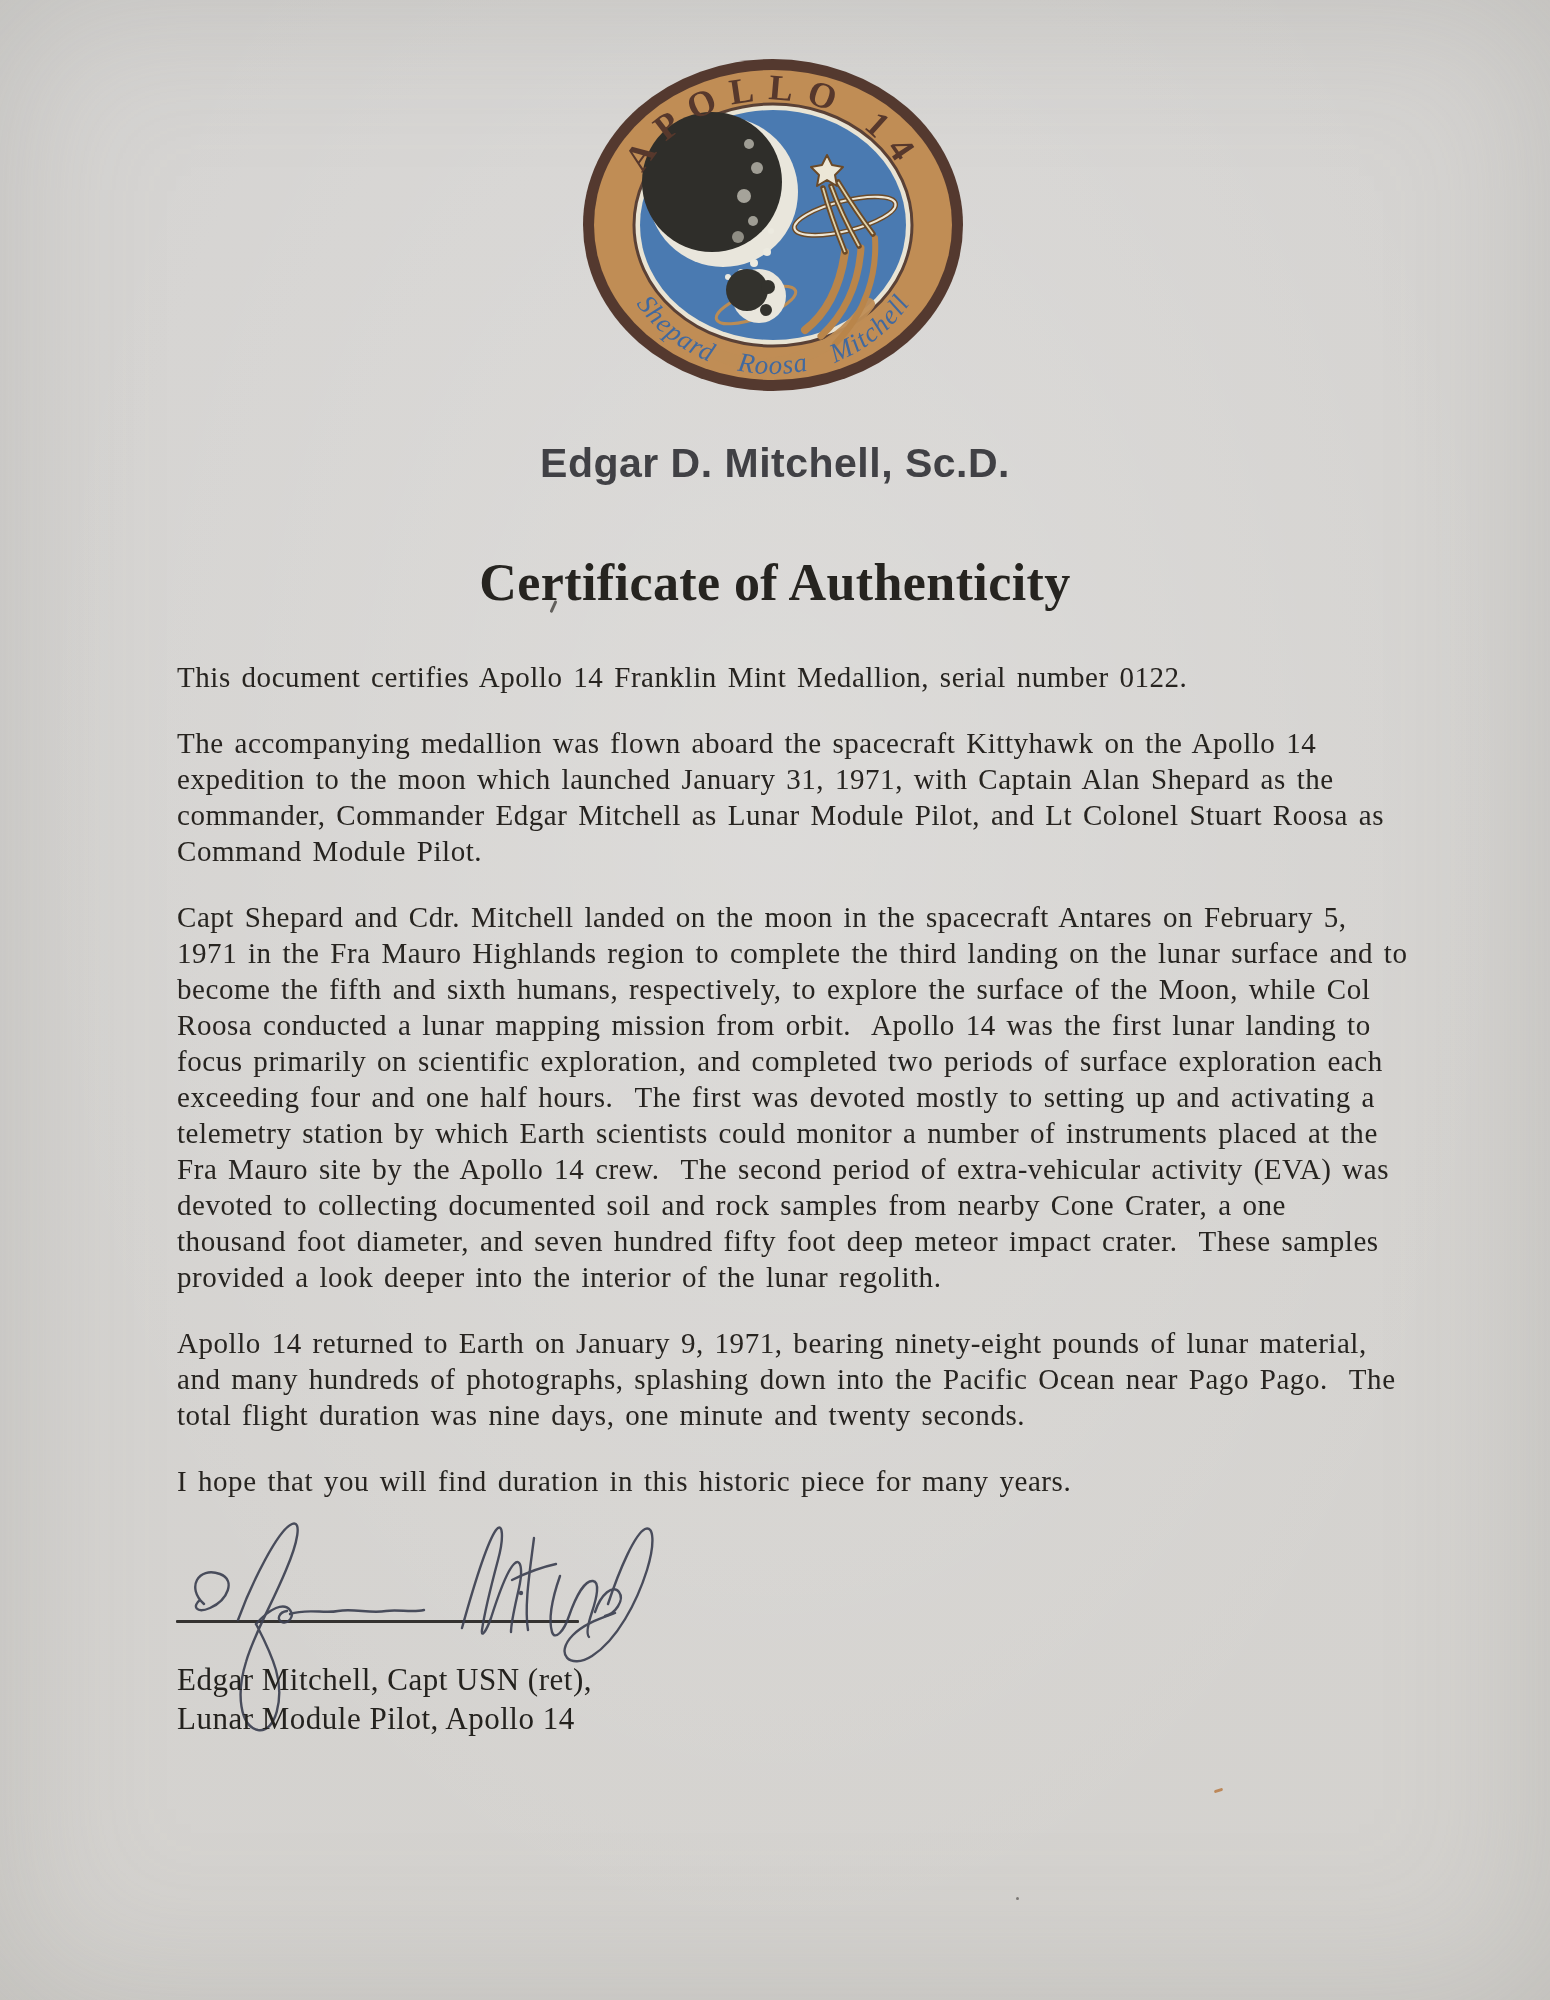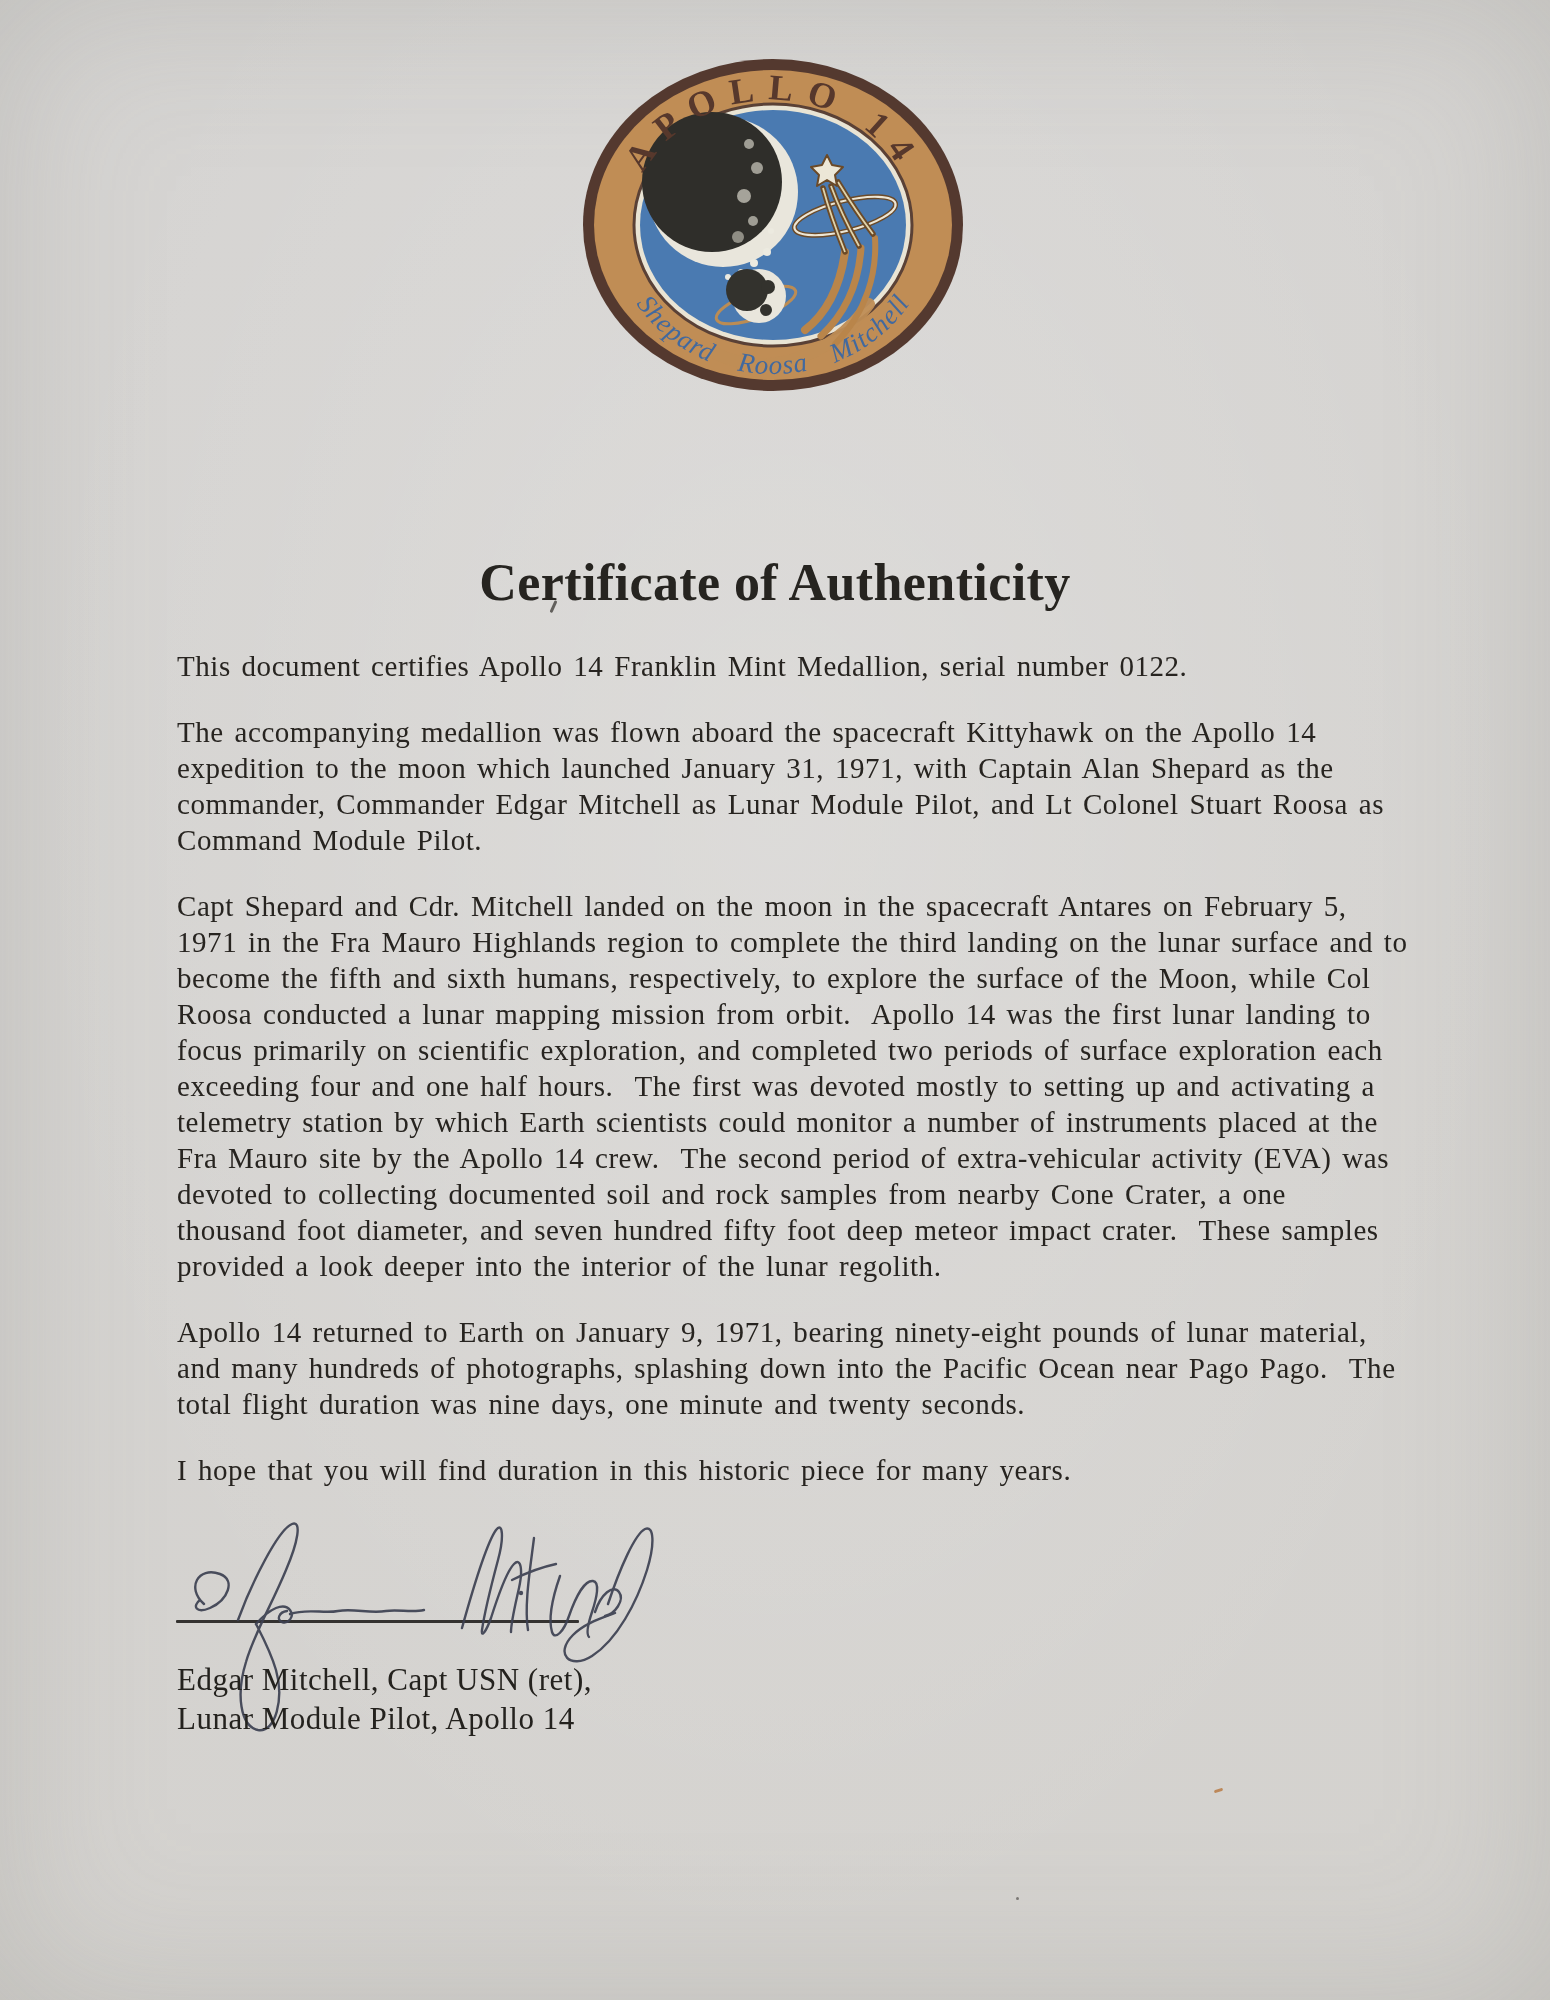--- a/index.html
+++ b/index.html
@@ -31,21 +31,21 @@
   .stray-mark{
     position:absolute;left:552px;top:600px;
     width:2.6px;height:13px;background:#4c4a46;
     transform:rotate(24deg);border-radius:2px;opacity:.85;
   }
   .body-text{
     position:absolute;left:177px;top:643px;width:1300px;
     font-size:29px;line-height:36px;color:#272420;
     letter-spacing:.55px;word-spacing:3px;
   }
-  .body-text p{margin:5px 0 30px 0;white-space:pre-wrap;}
+  .body-text p{margin:16px 0 30px 0;white-space:pre-wrap;}
   .signature-svg{position:absolute;left:140px;top:1482px;pointer-events:none;}
   .signature-line{
     position:absolute;left:176px;top:1620px;width:403px;height:2.6px;
     background:#343230;border-radius:1px;
   }
   .signatory{
     position:absolute;left:177px;top:1660px;
     font-weight:normal;font-size:31px;line-height:39px;
     letter-spacing:.5px;color:#24221e;white-space:nowrap;
   }
@@ -119,20 +119,21 @@
       <textPath href="#arcBottom" startOffset="27%" text-anchor="middle">Shepard</textPath>
     </text>
     <text font-size="27" font-style="italic" letter-spacing="1" font-family="'Liberation Serif', serif" fill="#41699f">
       <textPath href="#arcBottom" startOffset="50%" text-anchor="middle">Roosa</textPath>
     </text>
     <text font-size="27" font-style="italic" letter-spacing="1" font-family="'Liberation Serif', serif" fill="#41699f">
       <textPath href="#arcBottom" startOffset="73%" text-anchor="middle">Mitchell</textPath>
     </text>
   </svg>
 
+  <div class="page-title">Edgar D. Mitchell, Sc.D.</div>
 
   <div class="certificate-heading">Certificate of Authenticity</div>
 
   <div class="stray-mark"></div>
 
   <div class="body-text">
     <p>This document certifies Apollo 14 Franklin Mint Medallion, serial number 0122.</p>
     <p>The accompanying medallion was flown aboard the spacecraft Kittyhawk on the Apollo 14
 expedition to the moon which launched January 31, 1971, with Captain Alan Shepard as the
 commander, Commander Edgar Mitchell as Lunar Module Pilot, and Lt Colonel Stuart Roosa as

